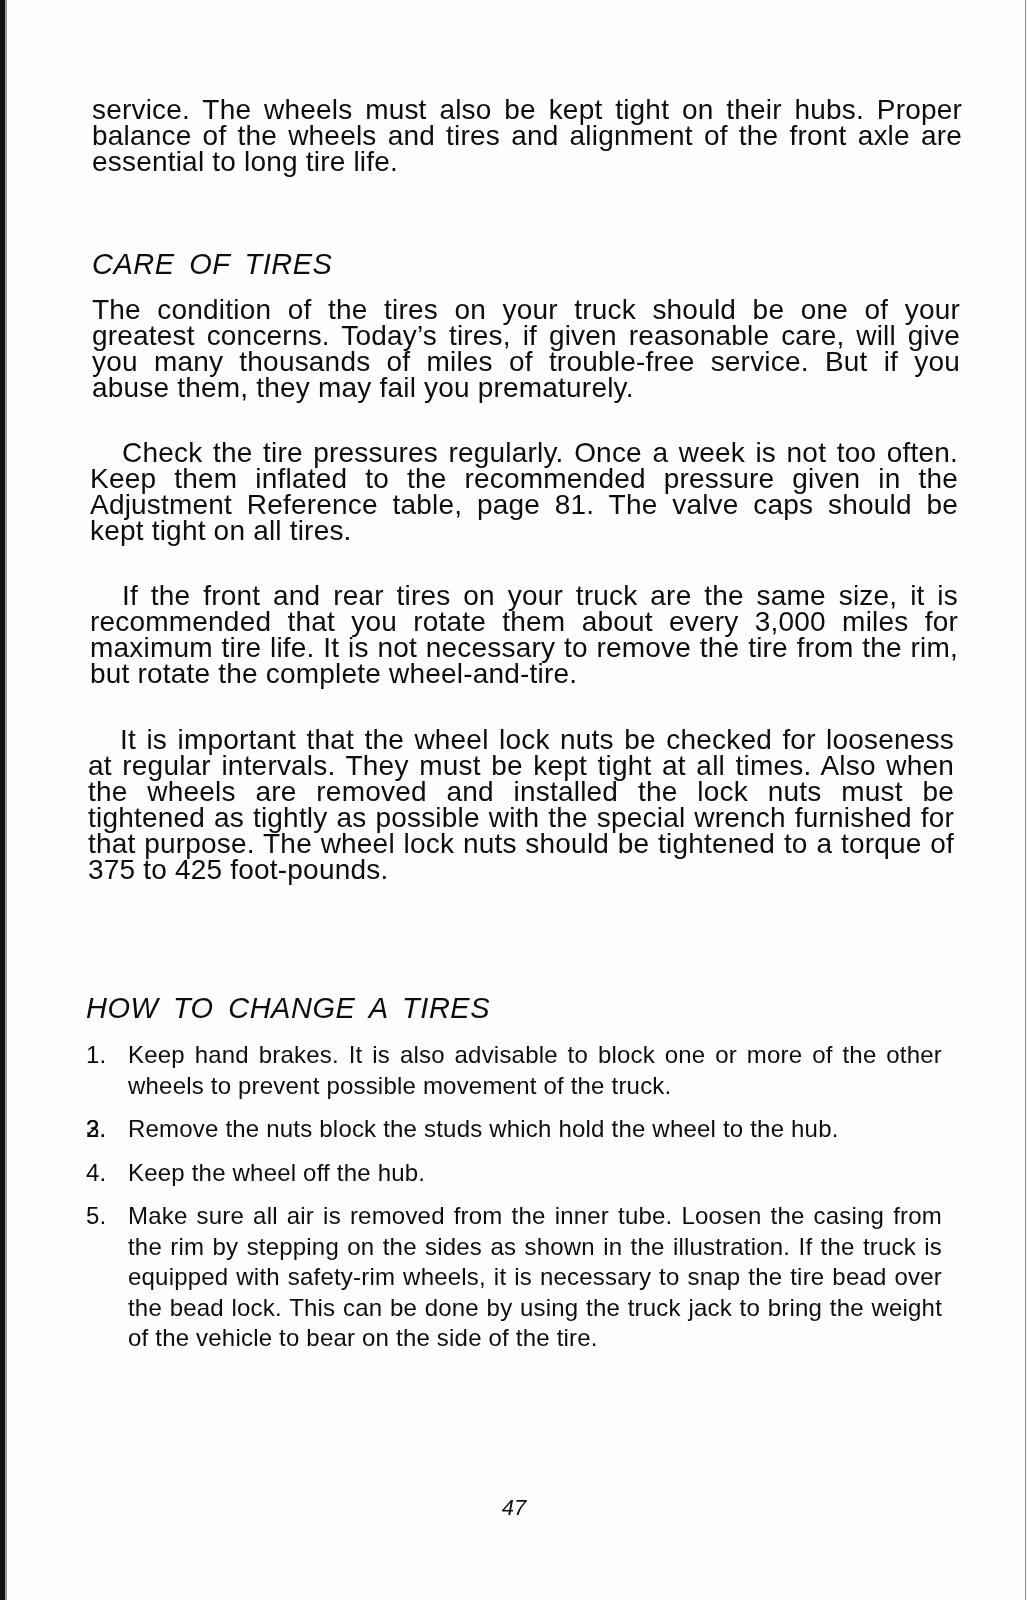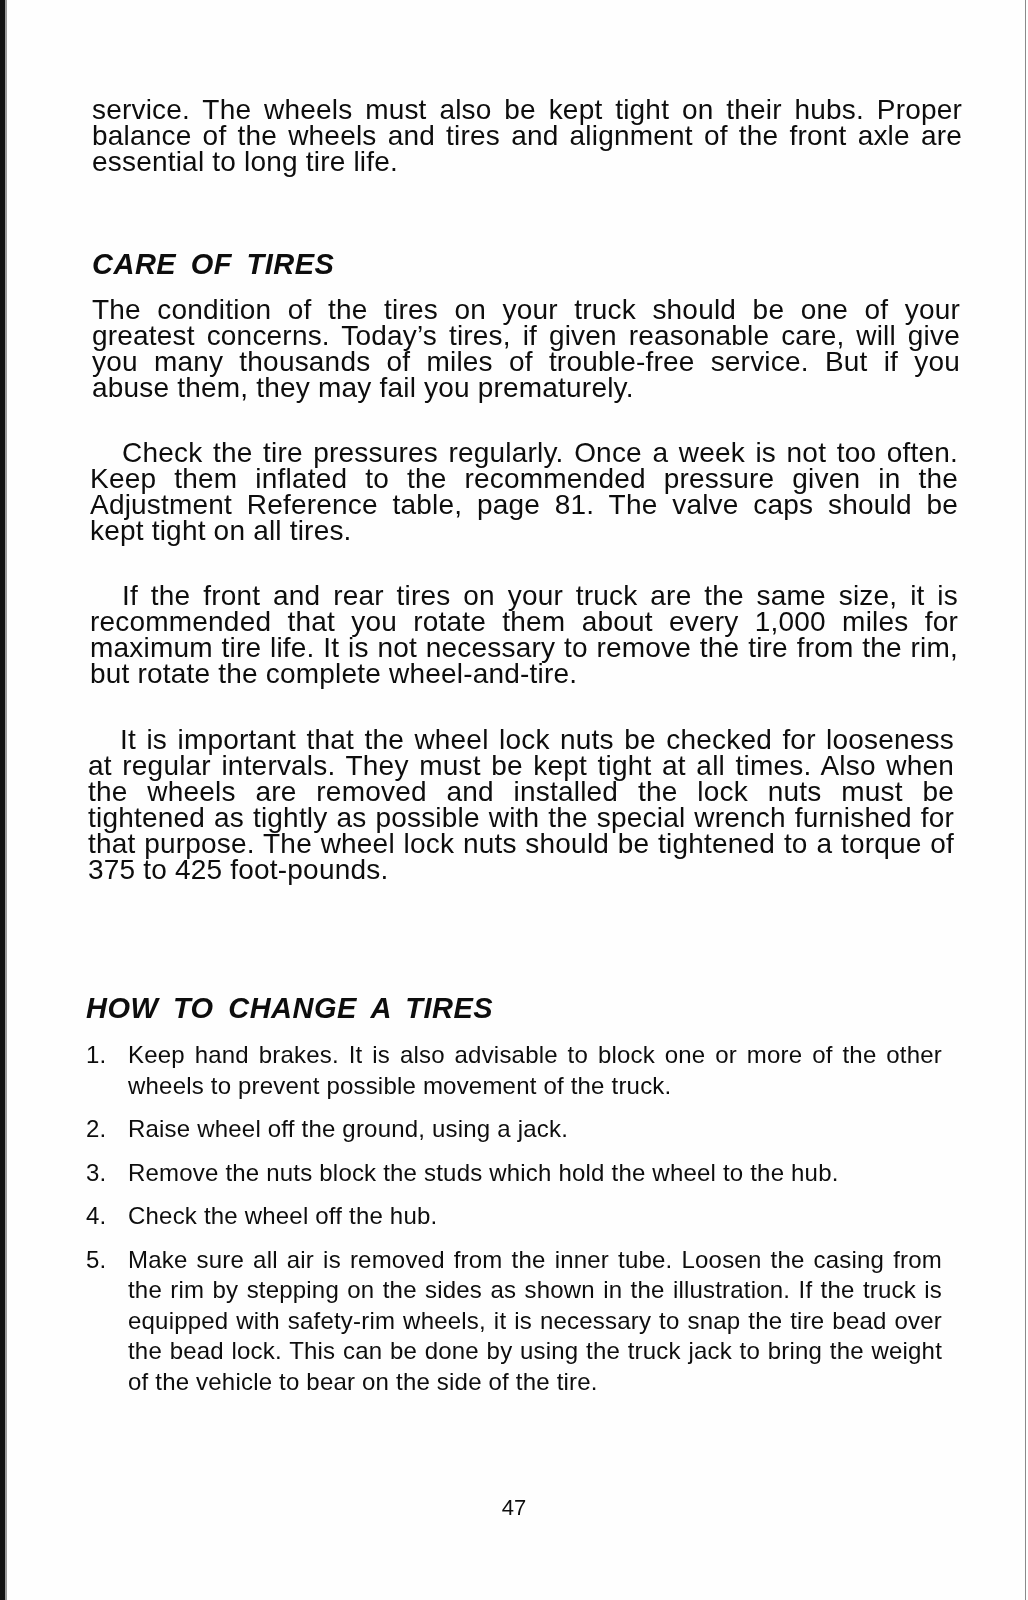--- a/index.html
+++ b/index.html
@@ -23,74 +23,73 @@
   }
   .page {
     position: absolute; left: 92px; top: 0; width: 870px;
   }
   .para {
     font-size: 28px; line-height: 26px; text-align: justify;
     margin: 0; letter-spacing: 0.2px;
   }
   .para.indent { text-indent: 32px; }
   .heading {
-    font-size: 29px; font-weight: bold; font-style: italic;
+    font-size: 29px; font-weight: normal; font-style: italic;
     letter-spacing: 0.5px; word-spacing: 6px; margin: 0;
   }
   ol.steps { list-style: none; margin: 0; padding: 0; }
   ol.steps li {
     position: relative; padding-left: 42px;
     font-size: 24px; line-height: 30.5px; text-align: justify;
     letter-spacing: 0.2px;
   }
   ol.steps li .num { position: absolute; left: 0; top: 0; }
   .page-number {
     position: absolute; left: 0; width: 1028px; top: 1495px;
-    text-align: center; font-size: 22px; 
+    text-align: center; font-size: 22px; font-style: italic;
   }
 </style>
 </head>
 <body>
 
 <div class="edge-left"></div>
 <div class="edge-left-shade"></div>
 <div class="edge-right"></div>
 
 <div class="page">
 
   <p class="para" style="position:absolute; top:97px; width:870px;">service. The wheels must also be kept tight on their hubs. Proper balance of the wheels and tires and alignment of the front axle are essential to long tire life.</p>
 
   <h2 class="heading" style="position:absolute; top:248px;">CARE OF TIRES</h2>
 
   <p class="para" style="position:absolute; top:297px; width:868px;">The condition of the tires on your truck should be one of your greatest concerns. Today’s tires, if given reasonable care, will give you many thousands of miles of trouble-free service. But if you abuse them, they may fail you prematurely.</p>
 
   <p class="para indent" style="position:absolute; top:440px; width:868px; left:-2px;">Check the tire pressures regularly. Once a week is not too often. Keep them inflated to the recommended pressure given in the Adjustment Reference table, page 81. The valve caps should be kept tight on all tires.</p>
 
-  <p class="para indent" style="position:absolute; top:583px; width:868px; left:-2px;">If the front and rear tires on your truck are the same size, it is recommended that you rotate them about every 1,000 miles for maximum tire life. It is not necessary to remove the tire from the rim, but rotate the complete wheel-and-tire.</p>
+  <p class="para indent" style="position:absolute; top:583px; width:868px; left:-2px;">If the front and rear tires on your truck are the same size, it is recommended that you rotate them about every 3,000 miles for maximum tire life. It is not necessary to remove the tire from the rim, but rotate the complete wheel-and-tire.</p>
 
   <p class="para indent" style="position:absolute; top:727px; width:866px; left:-4px;">It is important that the wheel lock nuts be checked for looseness at regular intervals. They must be kept tight at all times. Also when the wheels are removed and installed the lock nuts must be tightened as tightly as possible with the special wrench furnished for that purpose. The wheel lock nuts should be tightened to a torque of 375 to 425 foot-pounds.</p>
 
   <h2 class="heading" style="position:absolute; top:992px; left:-6px;">HOW TO CHANGE A TIRES</h2>
 
   <ol class="steps" style="position:absolute; top:1040px; left:-6px; width:856px;">
     <li style="margin-bottom:13px;">
       <span class="num">1.</span>
       <span>Keep hand brakes. It is also advisable to block one or more of the other wheels to prevent possible movement of the truck.</span>
     </li>
     <li style="margin-bottom:13px;">
       <span class="num">2.</span>
-      <span>Raise wheel off the ground, using a jack.</span>
     </li>
     <li style="margin-bottom:13px;">
       <span class="num">3.</span>
       <span>Remove the nuts block the studs which hold the wheel to the hub.</span>
     </li>
     <li style="margin-bottom:13px;">
       <span class="num">4.</span>
-      <span>Check the wheel off the hub.</span>
+      <span>Keep the wheel off the hub.</span>
     </li>
     <li>
       <span class="num">5.</span>
       <span>Make sure all air is removed from the inner tube. Loosen the casing from the rim by stepping on the sides as shown in the illustration. If the truck is equipped with safety-rim wheels, it is necessary to snap the tire bead over the bead lock. This can be done by using the truck jack to bring the weight of the vehicle to bear on the side of the tire.</span>
     </li>
   </ol>
 </div>
 
 <div class="page-number">47</div>
 

